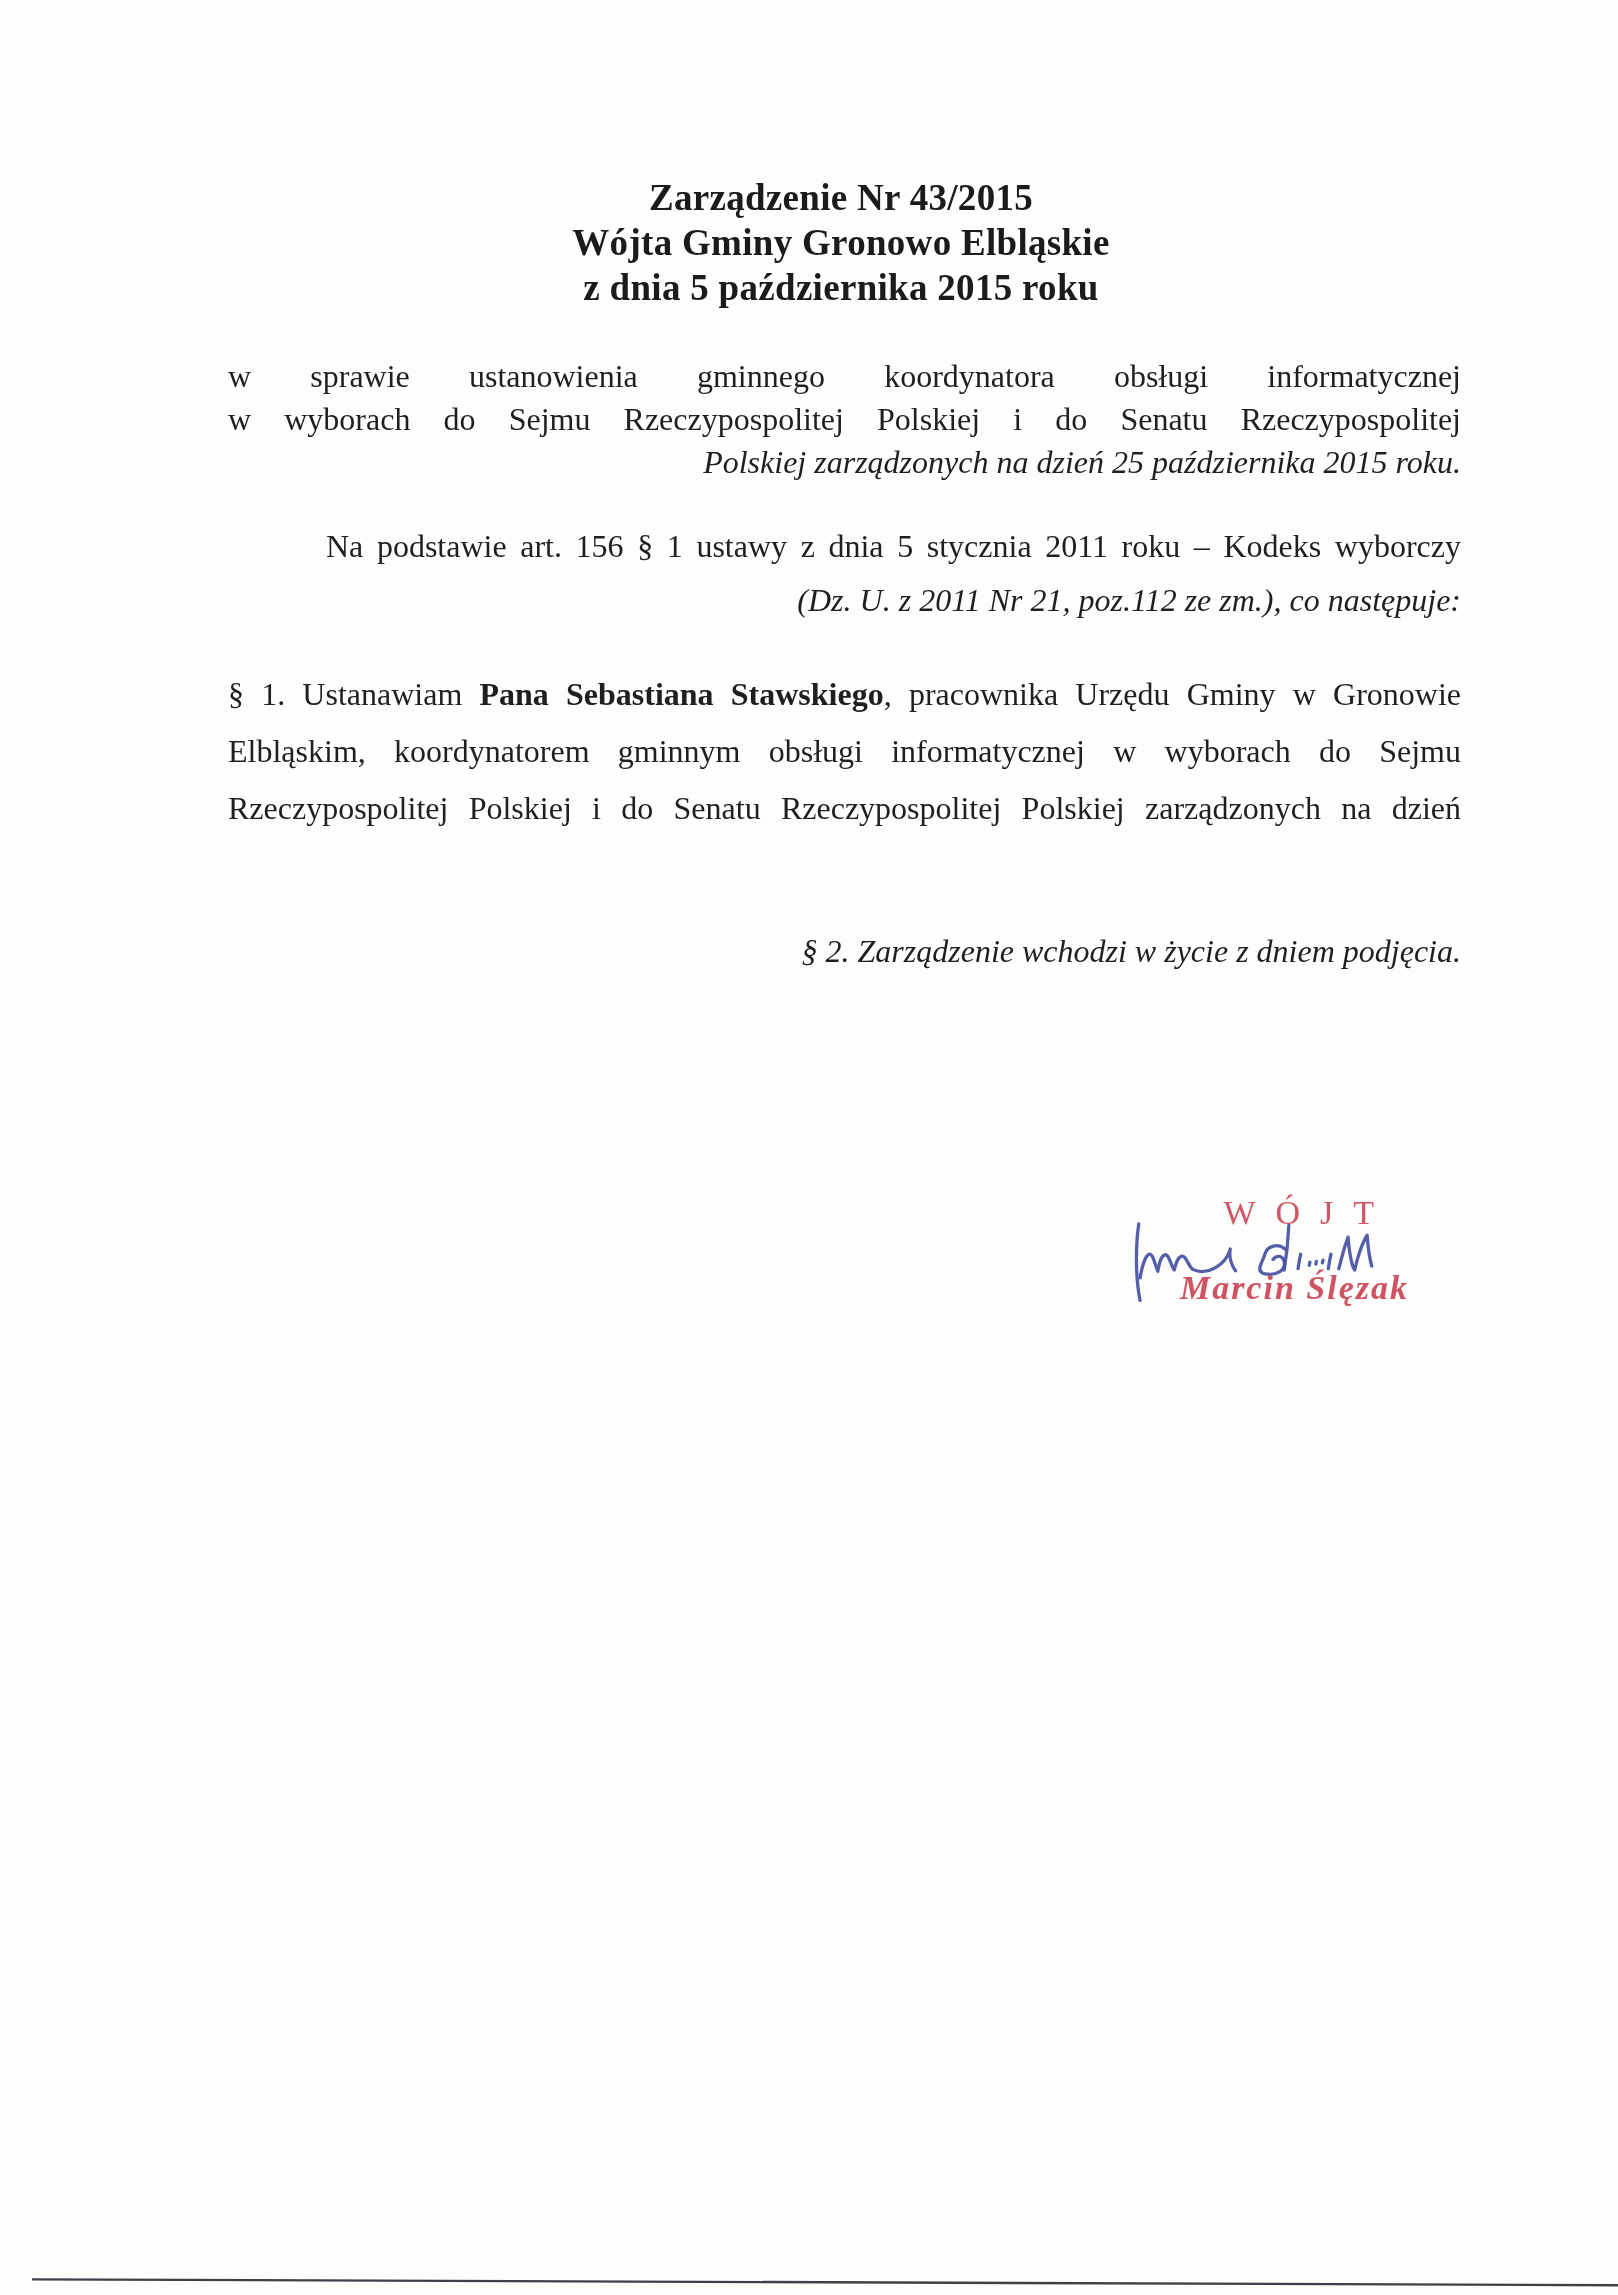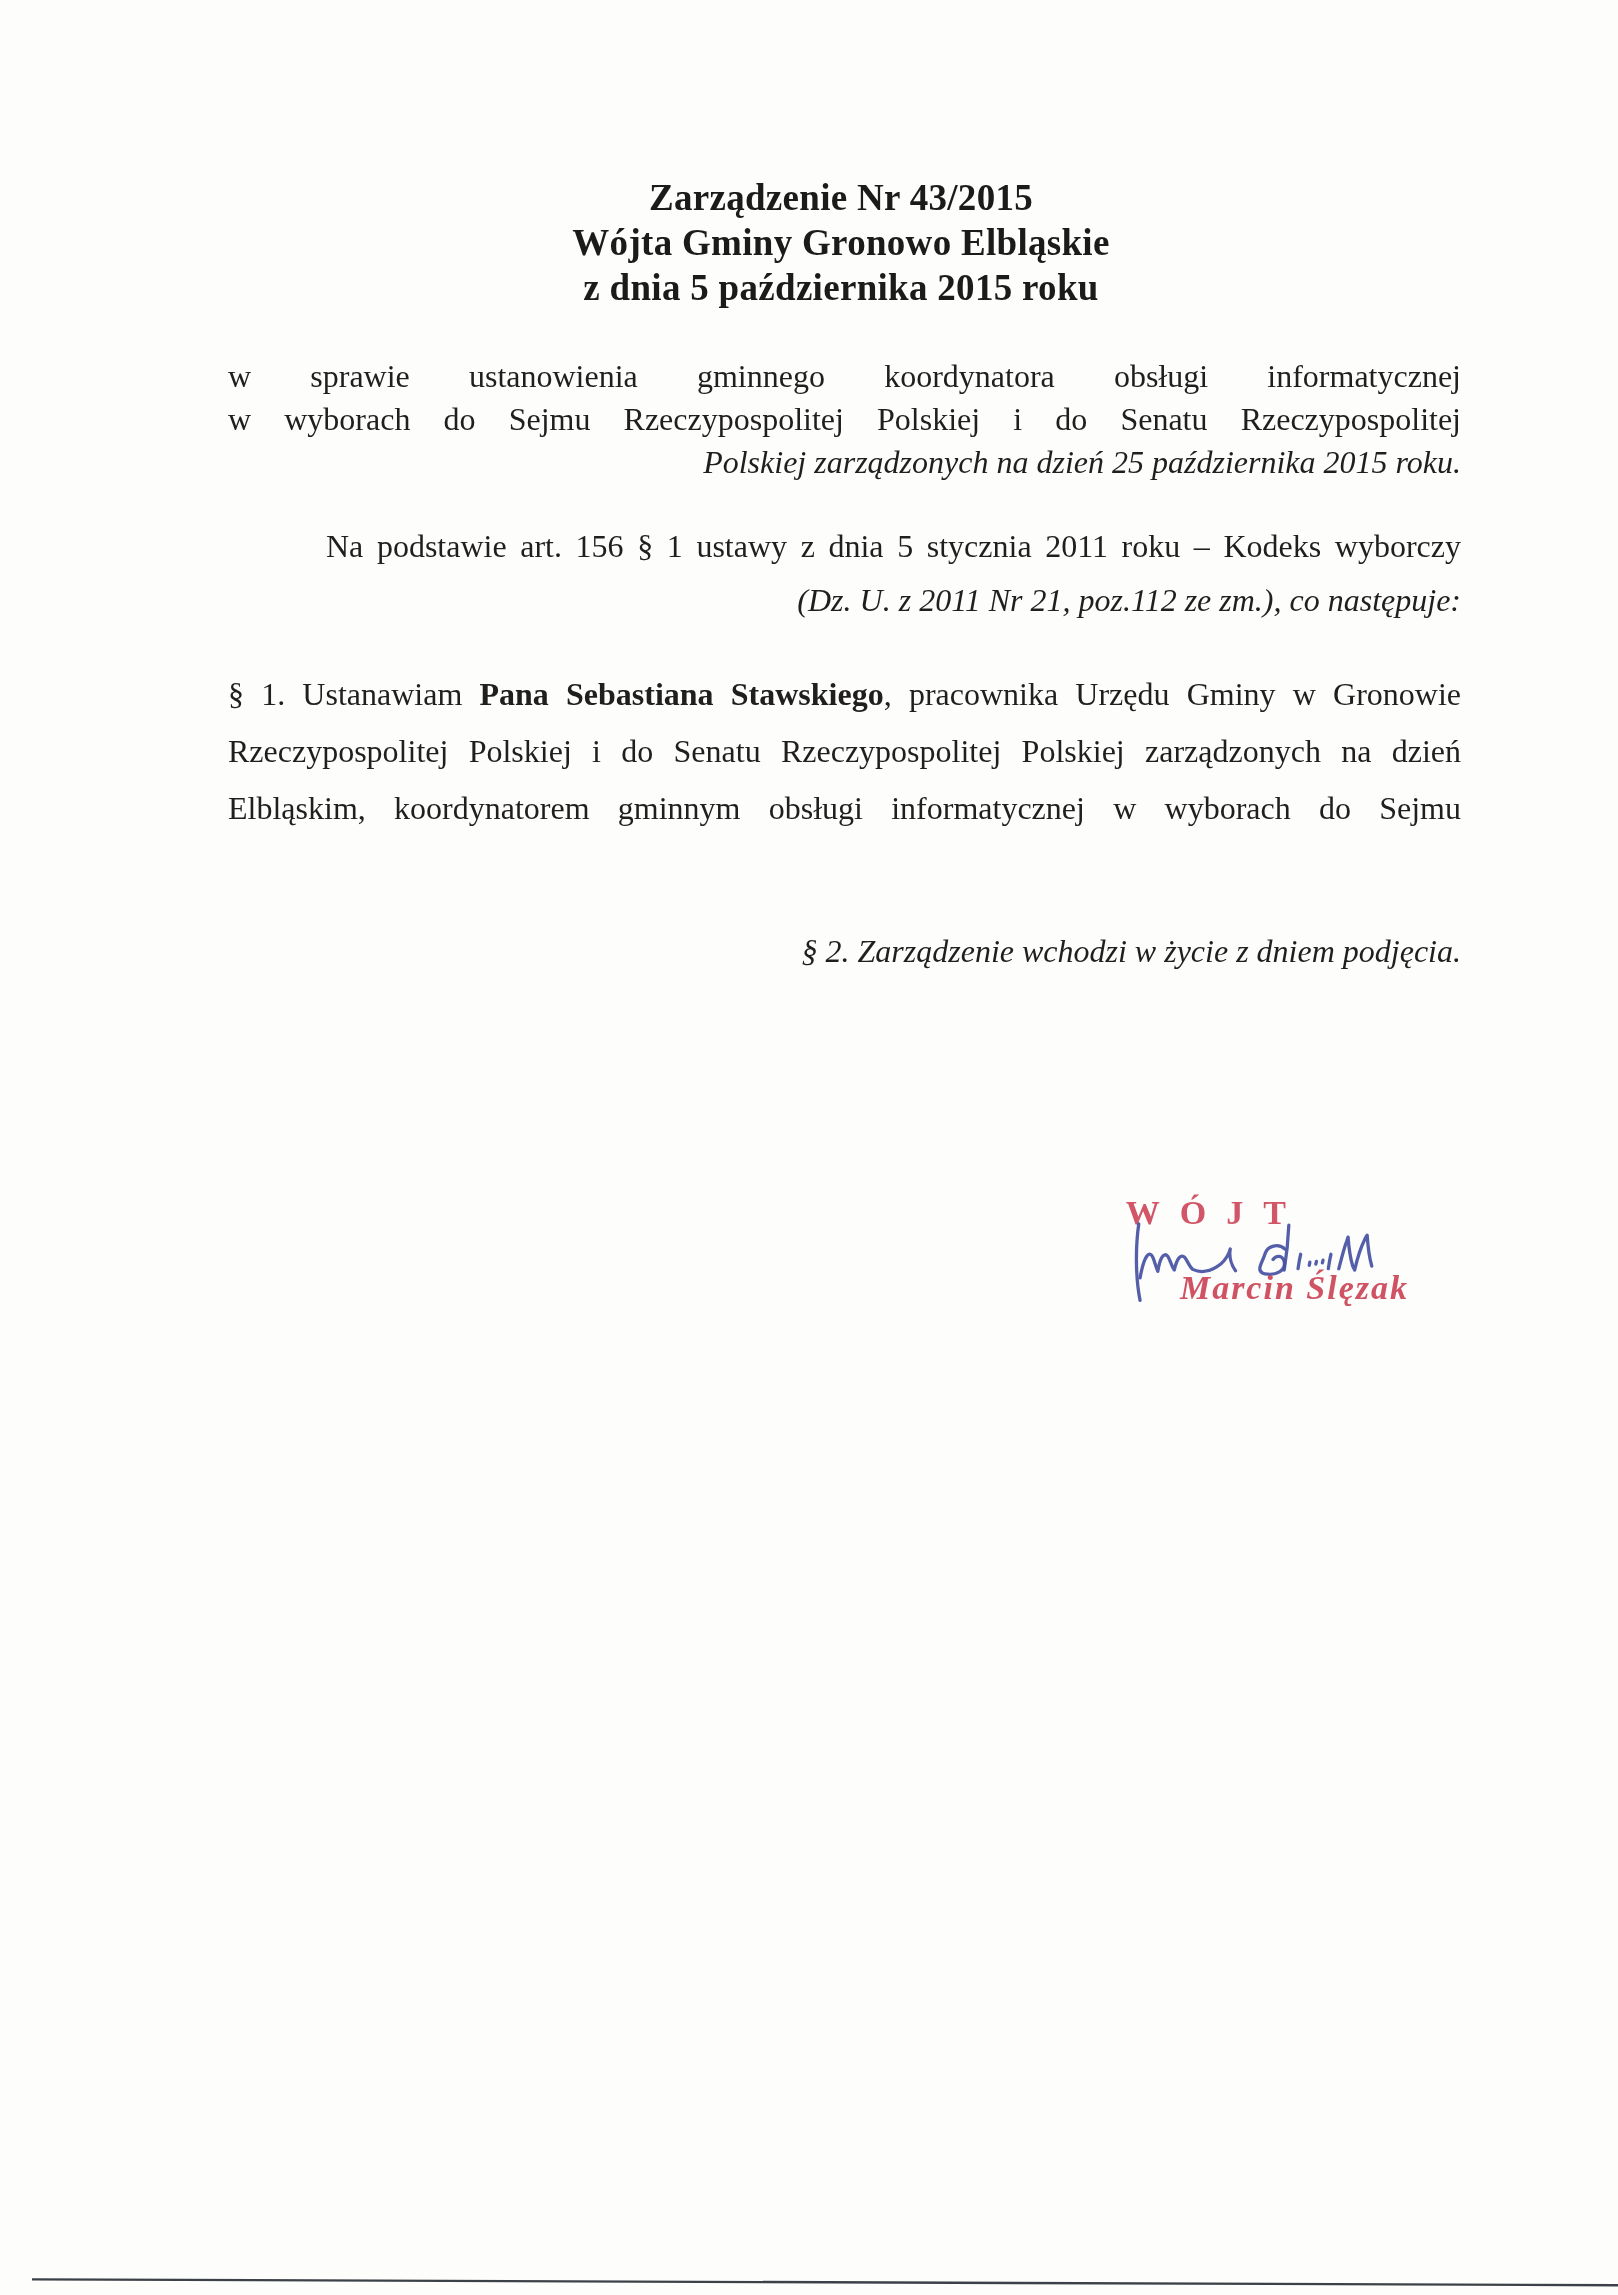--- a/index.html
+++ b/index.html
@@ -51,27 +51,27 @@
   }
   .subject { top: 355px;  line-height: 43px; }
   .legal   { top: 519px;  line-height: 54px; }
   .legal .first { text-indent: 98px; }
   .sec1    { top: 666px; line-height: 57px; }
   .sec2    { top: 930px; line-height: 43px; }
   .b { font-weight: 700; }
   
   .stamp-title {
     position: absolute;
-    left: 1040px;
+    left: 1133px;
     top: 1194px;
     width: 277px;
     padding-left: 10.5px;
     box-sizing: border-box;
     text-align: center;
-    font-weight: 700;
+    font-weight: 400;
     font-size: 34px;
     letter-spacing: 20px;
     color: var(--stamp-red, #ce4a5c);
     opacity: 0.92;
   }
   .stamp-name {
     position: absolute;
     left: 1081px;
     top: 1269px;
     width: 296px;
@@ -124,22 +124,22 @@
     <div class="lline">Polskiej zarządzonych na dzień 25 października 2015 roku.</div>
   </div>
 
   <div class="para legal">
     <div class="jline first">Na podstawie art. 156 § 1 ustawy z dnia 5 stycznia 2011 roku – Kodeks wyborczy</div>
     <div class="lline">(Dz. U. z 2011 Nr 21, poz.112 ze zm.), co następuje:</div>
   </div>
 
   <div class="para sec1">
     <div class="jline"><span>§ 1. Ustanawiam </span><span class="b">Pana Sebastiana Stawskiego</span><span>, pracownika Urzędu Gminy w Gronowie</span></div>
+    <div class="jline">Elbląskim, koordynatorem gminnym obsługi informatycznej w wyborach do Sejmu</div>
     <div class="jline">Rzeczypospolitej Polskiej i do Senatu Rzeczypospolitej Polskiej zarządzonych na dzień</div>
-    <div class="jline">Elbląskim, koordynatorem gminnym obsługi informatycznej w wyborach do Sejmu</div>
   </div>
 
   <div class="para sec2">
     <div class="lline">§ 2. Zarządzenie wchodzi w życie z dniem podjęcia.</div>
   </div>
 
   <div class="stamp-title">WÓJT</div>
 
   <svg class="signature" viewBox="0 0 395 170" aria-hidden="true">
 

